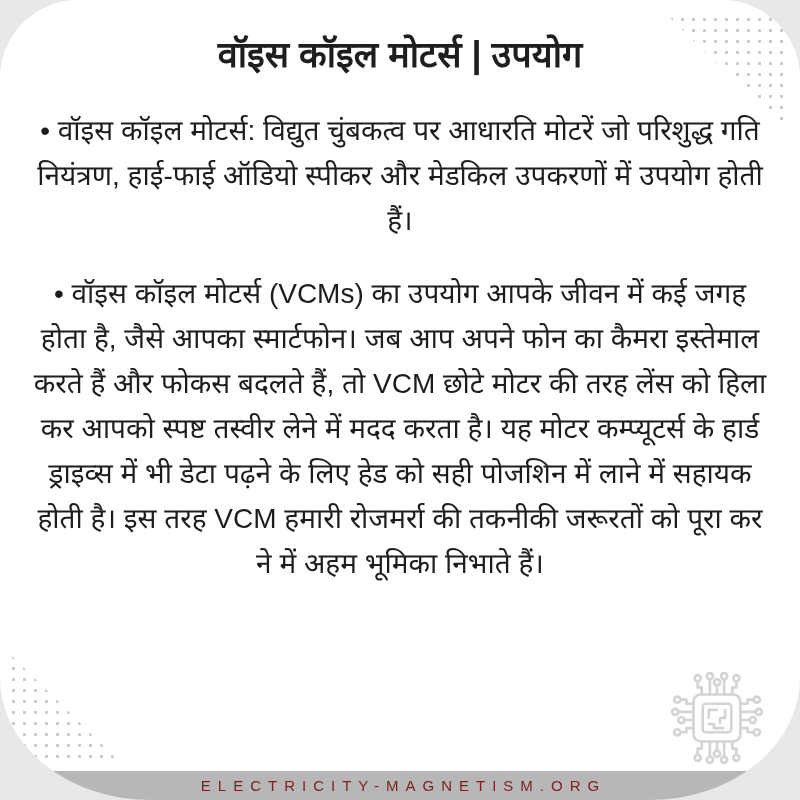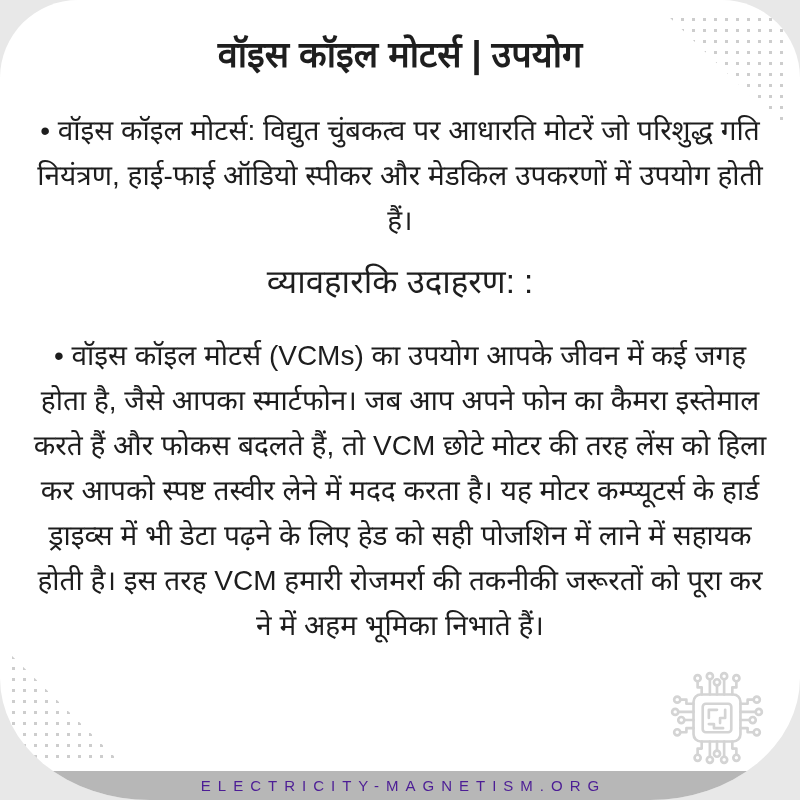--- a/index.html
+++ b/index.html
@@ -86,37 +86,36 @@
     display: flex;
     align-items: center;
     justify-content: center;
     z-index: 3;
   }
   .footer-band .site {
     font-size: 15px;
     font-weight: 400;
     letter-spacing: 7px;
     text-indent: 7px;
-    color: #4c1d95;
+    color: #7f1d1d;
   }
 </style>
 </head>
 <body>
 
 <div class="stage">
   <div class="card">
 
     <div class="dots dots-top-right"></div>
     <div class="dots dots-bottom-left"></div>
 
     <div class="title">वॉइस कॉइल मोटर्स | उपयोग</div>
 
     <div class="para first">• वॉइस कॉइल मोटर्स: विद्युत चुंबकत्व पर आधारति मोटरें जो परिशुद्ध गति नियंत्रण, हाई-फाई ऑडियो स्पीकर और मेडकिल उपकरणों में उपयोग होती हैं।</div>
 
-    <div class="section-heading">व्यावहारकि उदाहरण: :</div>
 
     <div class="para">• वॉइस कॉइल मोटर्स (VCMs) का उपयोग आपके जीवन में कई जगह होता है, जैसे आपका स्मार्टफोन। जब आप अपने फोन का कैमरा इस्तेमाल करते हैं और फोकस बदलते हैं, तो VCM छोटे मोटर की तरह लेंस को हिला कर आपको स्पष्ट तस्वीर लेने में मदद करता है। यह मोटर कम्प्यूटर्स के हार्ड ड्राइव्स में भी डेटा पढ़ने के लिए हेड को सही पोजशिन में लाने में सहायक होती है। इस तरह VCM हमारी रोजमर्रा की तकनीकी जरूरतों को पूरा करने में अहम भूमिका निभाते हैं।</div>
 
     <svg class="chip-icon" viewBox="0 0 100 100" fill="none" stroke="#d4d4d4" stroke-width="2.6" stroke-linecap="round" stroke-linejoin="round" xmlns="http://www.w3.org/2000/svg">
 
       <rect x="27" y="27" width="46" height="46" rx="7"></rect>
       <rect x="36" y="36" width="28" height="28" rx="3"></rect>
 
       <path d="M42 50 L42 42 L50 42"></path>
       <path d="M58 42 L58 50 L53 50 L53 55"></path>

